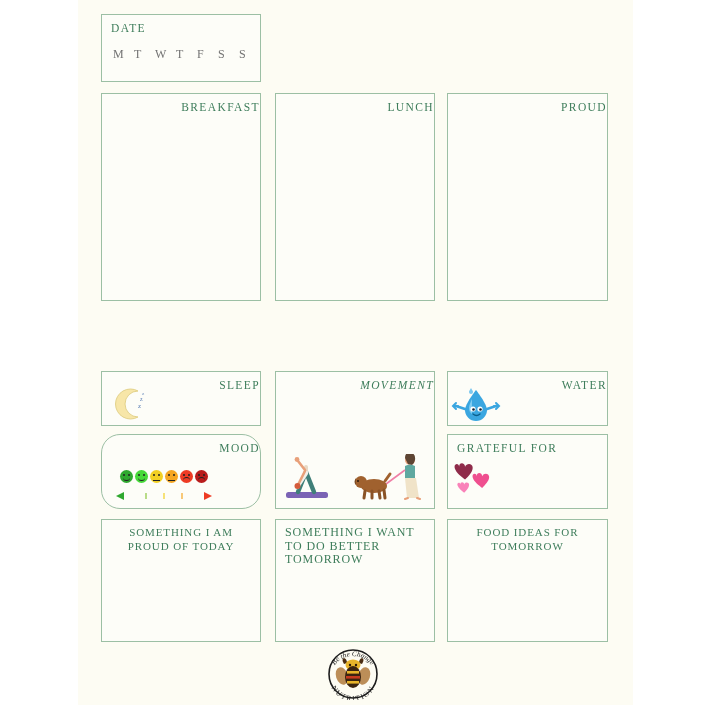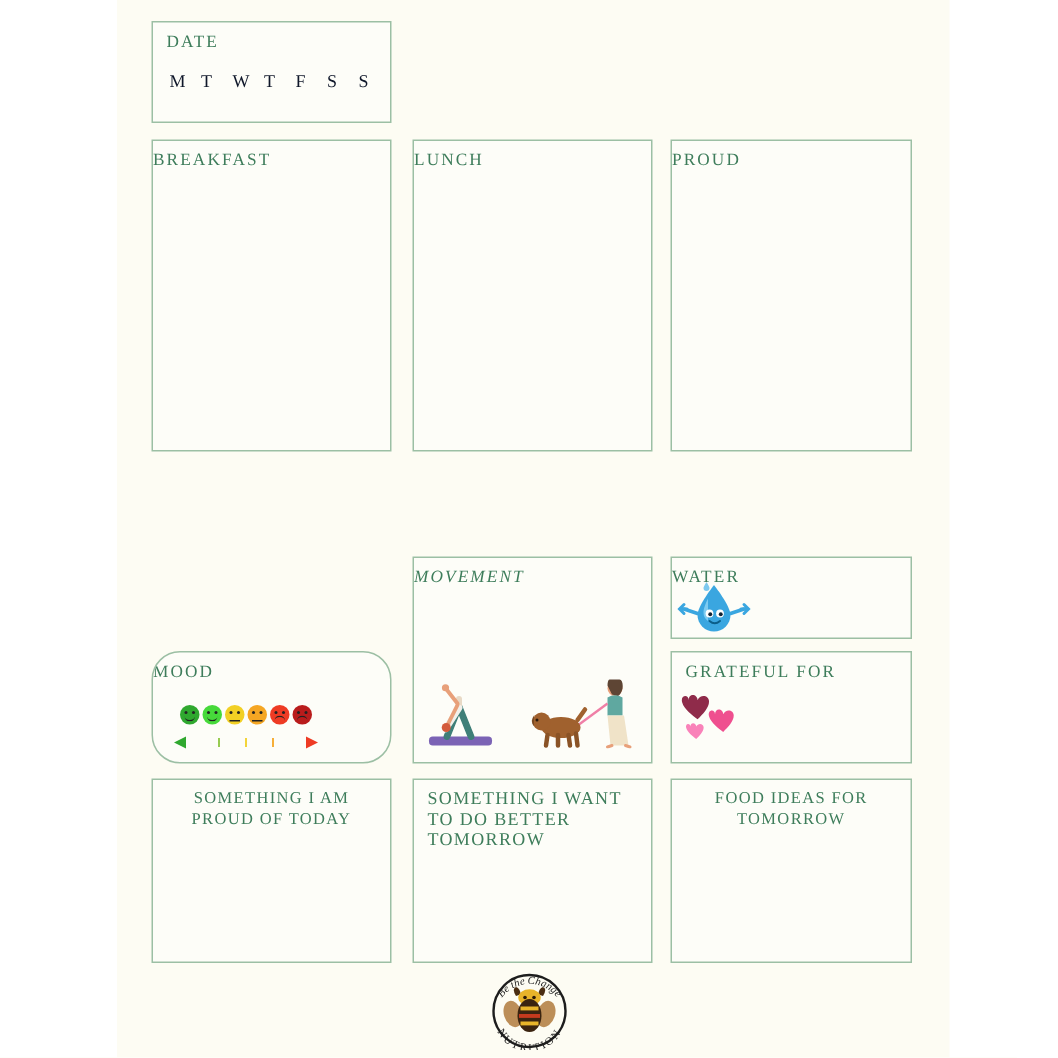--- a/index.html
+++ b/index.html
@@ -24,27 +24,27 @@
   }
   .ttl{
     color:#3e7d5b;
     font-family:"Liberation Serif", serif;
     font-size:11.5px;
     letter-spacing:1.4px;
     font-weight:400;
     white-space:nowrap;
   }
   .ttl-left{position:absolute;left:9px;top:7px;}
-  .ttl-ctr{position:absolute;left:0;right:0;top:7px;text-align:left;}
+  .ttl-ctr{position:absolute;left:0;right:0;top:7px;text-align:right;}
   .ttl-ctr2{position:absolute;left:0;right:0;top:6px;text-align:center;line-height:13.5px;font-size:11px;letter-spacing:0.9px;white-space:normal;padding:0 6px;box-sizing:border-box;}
   .ttl-l2{position:absolute;left:9px;top:6px;right:6px;line-height:13.5px;font-size:12px;letter-spacing:0.9px;white-space:normal;}
 
   .days{
     position:absolute;left:11px;top:32px;
-    color:#0f172a;font-size:12px;letter-spacing:1px;
+    color:#737373;font-size:12px;letter-spacing:1px;
   }
   .days span{display:inline-block;width:21px;text-align:left;}
 
   .art{position:absolute;}
 
   
   .faces{position:absolute;left:18px;top:35px;display:flex;gap:2px;}
   .face{width:13px;height:13px;border-radius:50%;position:relative;}
   .eye{position:absolute;width:2px;height:2px;background:#222;border-radius:50%;top:4px;}
   .eye.l{left:3px;} .eye.r{right:3px;}
@@ -77,20 +77,31 @@
 
   <div class="box" style="left:275px;top:93px;width:160px;height:208px;">
     <div class="ttl ttl-ctr">LUNCH</div>
   </div>
 
   <div class="box" style="left:447px;top:93px;width:161px;height:208px;">
     <div class="ttl ttl-ctr">PROUD</div>
   </div>
 
 
+  <div class="box" style="left:101px;top:371px;width:160px;height:55px;">
+    <div class="ttl ttl-ctr">SLEEP</div>
+    <div class="art" style="left:6px;top:9px;">
+      <svg width="50" height="44" viewBox="0 0 50 44">
+        <path d="M30 10 A15 15 0 1 0 30 36 A12.5 12.5 0 1 1 30 10 Z" fill="#f7e6a8" stroke="#e3d28a" stroke-width="1"></path>
+        <text x="34" y="14" font-family="Liberation Serif, serif" font-size="5" fill="#5b7fb5">z</text>
+        <text x="32" y="20" font-family="Liberation Serif, serif" font-size="6" fill="#5b7fb5">z</text>
+        <text x="30" y="27" font-family="Liberation Serif, serif" font-size="7" fill="#5b7fb5">z</text>
+      </svg>
+    </div>
+  </div>
 
   <div class="box" style="left:101px;top:434px;width:160px;height:75px;border-radius:19px;">
     <div class="ttl ttl-ctr">MOOD</div>
     <div class="faces">
       <div class="face" style="background:#2fa82f;">
         <span class="eye l"></span>
           <span class="eye r"></span>
           <span class="mouth m-smile"></span>
       </div>
       <div class="face" style="background:#46d93a;">

